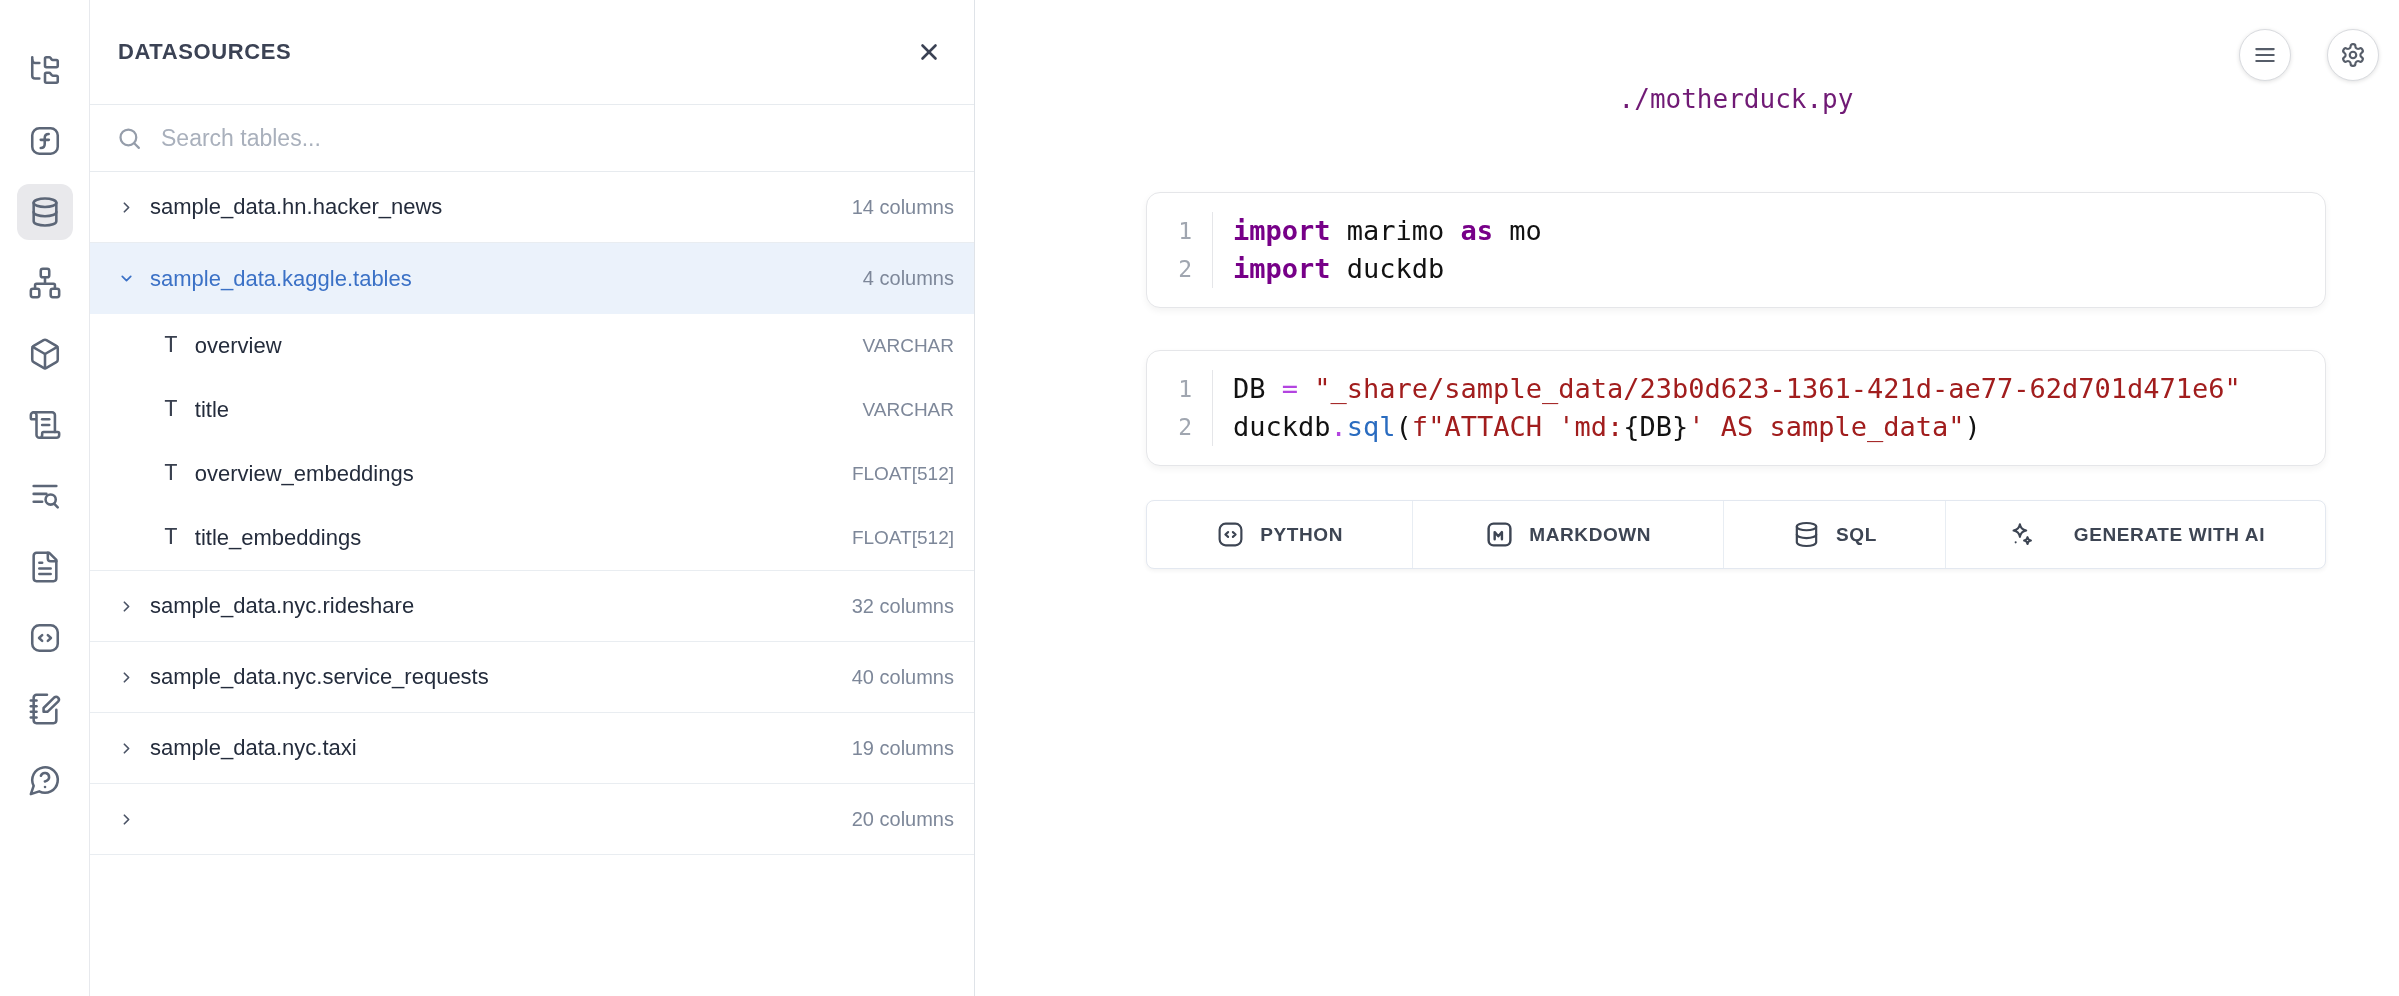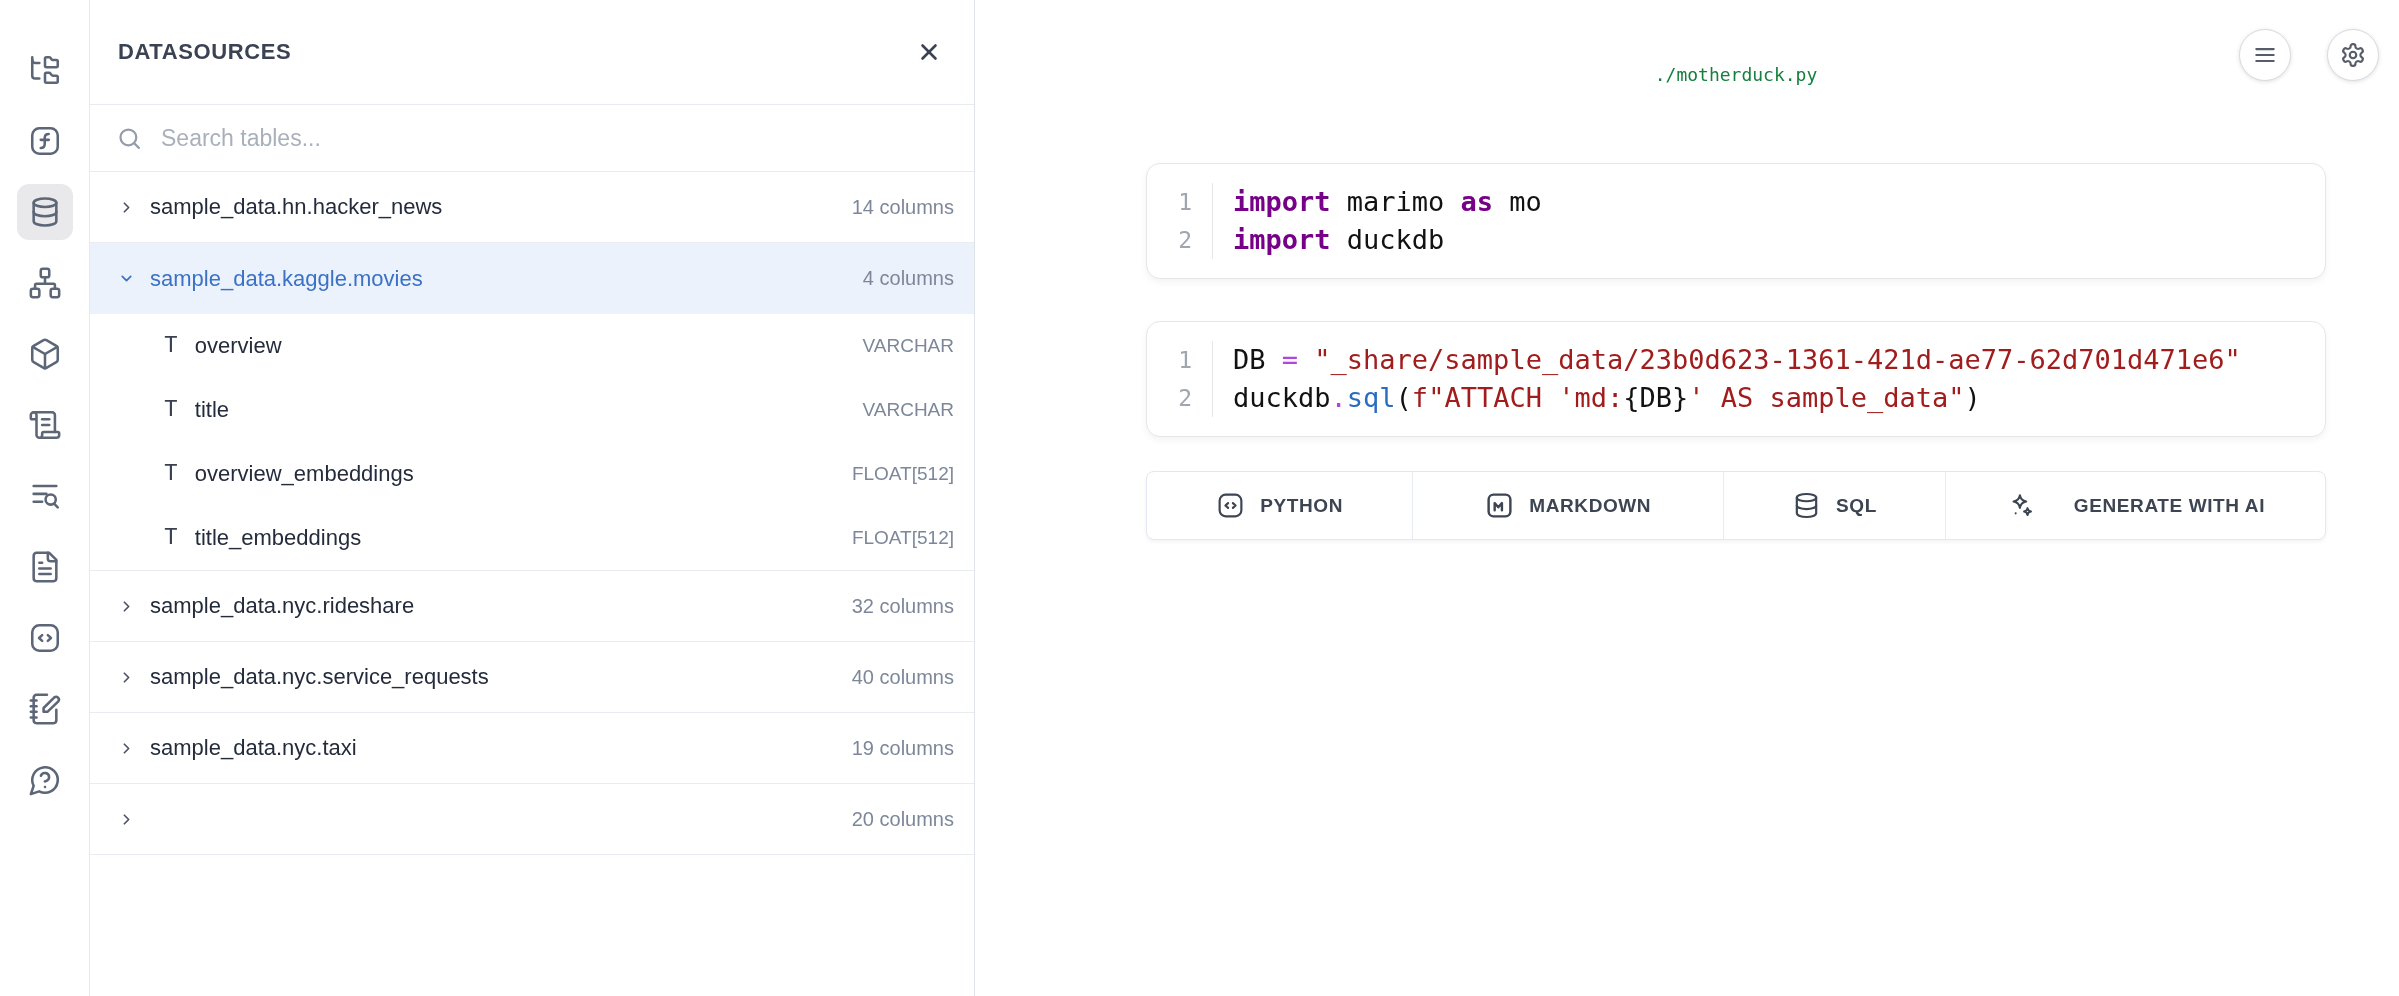--- a/index.html
+++ b/index.html
@@ -44,22 +44,22 @@
   .ctype{margin-left:auto;font-size:19px;color:#7d8799}
 
   
   .main{flex:1;position:relative;background:#fff}
   .topbar{position:absolute;top:29px;right:20px;display:flex;gap:36px}
   .circle-btn{width:52px;height:52px;border-radius:50%;background:#fff;border:1px solid #d9dbdf;
         box-shadow:0 1px 4px rgba(0,0,0,.12);display:flex;align-items:center;justify-content:center;
         color:#565d69;cursor:pointer;padding:0}
   .circle-btn svg{width:26px;height:26px}
   .content{padding:0 73px 0 171px}
-  .filename{margin-top:64px;text-align:center;font-family:"DejaVu Sans Mono","Liberation Mono",monospace;
-        font-size:18px;color:#15803d;cursor:pointer}
+  .filename{margin-top:84px;text-align:center;font-family:"DejaVu Sans Mono","Liberation Mono",monospace;
+        font-size:26px;color:#701a75;cursor:pointer}
   .cell{margin-top:78px;background:#fff;border:1px solid #e5e6e9;border-radius:14px;
         box-shadow:0 3px 7px rgba(0,0,0,.05);display:flex;padding:19px 0;box-sizing:border-box}
   .cell + .cell{margin-top:42px}
   .gutter{width:66px;flex:none;box-sizing:border-box;border-right:1px solid #e5e6e9;
         text-align:right;padding-right:20px}
   .lnum{font-family:"DejaVu Sans Mono","Liberation Mono",monospace;font-size:23px;line-height:38px;color:#a0a6b0}
   .code{padding-left:20px;font-family:"DejaVu Sans Mono","Liberation Mono",monospace;
         font-size:27px;line-height:38px;color:#121212;white-space:pre}
   .kw{color:#770088;font-weight:bold}
   .str{color:#a11d1d}
@@ -222,21 +222,21 @@
           </span>
           <span class="tname">sample_data.hn.hacker_news</span>
           <span class="tcount">14 columns</span>
         </div>
         <div class="trow sel">
           <span class="chev" style="display: flex;">
             <svg viewBox="0 0 24 24" fill="none" stroke="currentColor" stroke-width="2.4" stroke-linecap="round" stroke-linejoin="round">
               <path d="m6 9 6 6 6-6"></path>
             </svg>
           </span>
-          <span class="tname">sample_data.kaggle.movies</span>
+          <span class="tname">sample_data.kaggle.tables</span>
           <span class="tcount">4 columns</span>
         </div>
         <div class="cols">
           <div class="crow">
             <span class="ticon">T</span>
             <span class="cname">overview</span>
             <span class="ctype">VARCHAR</span>
           </div>
           <div class="crow">
             <span class="ticon">T</span>

